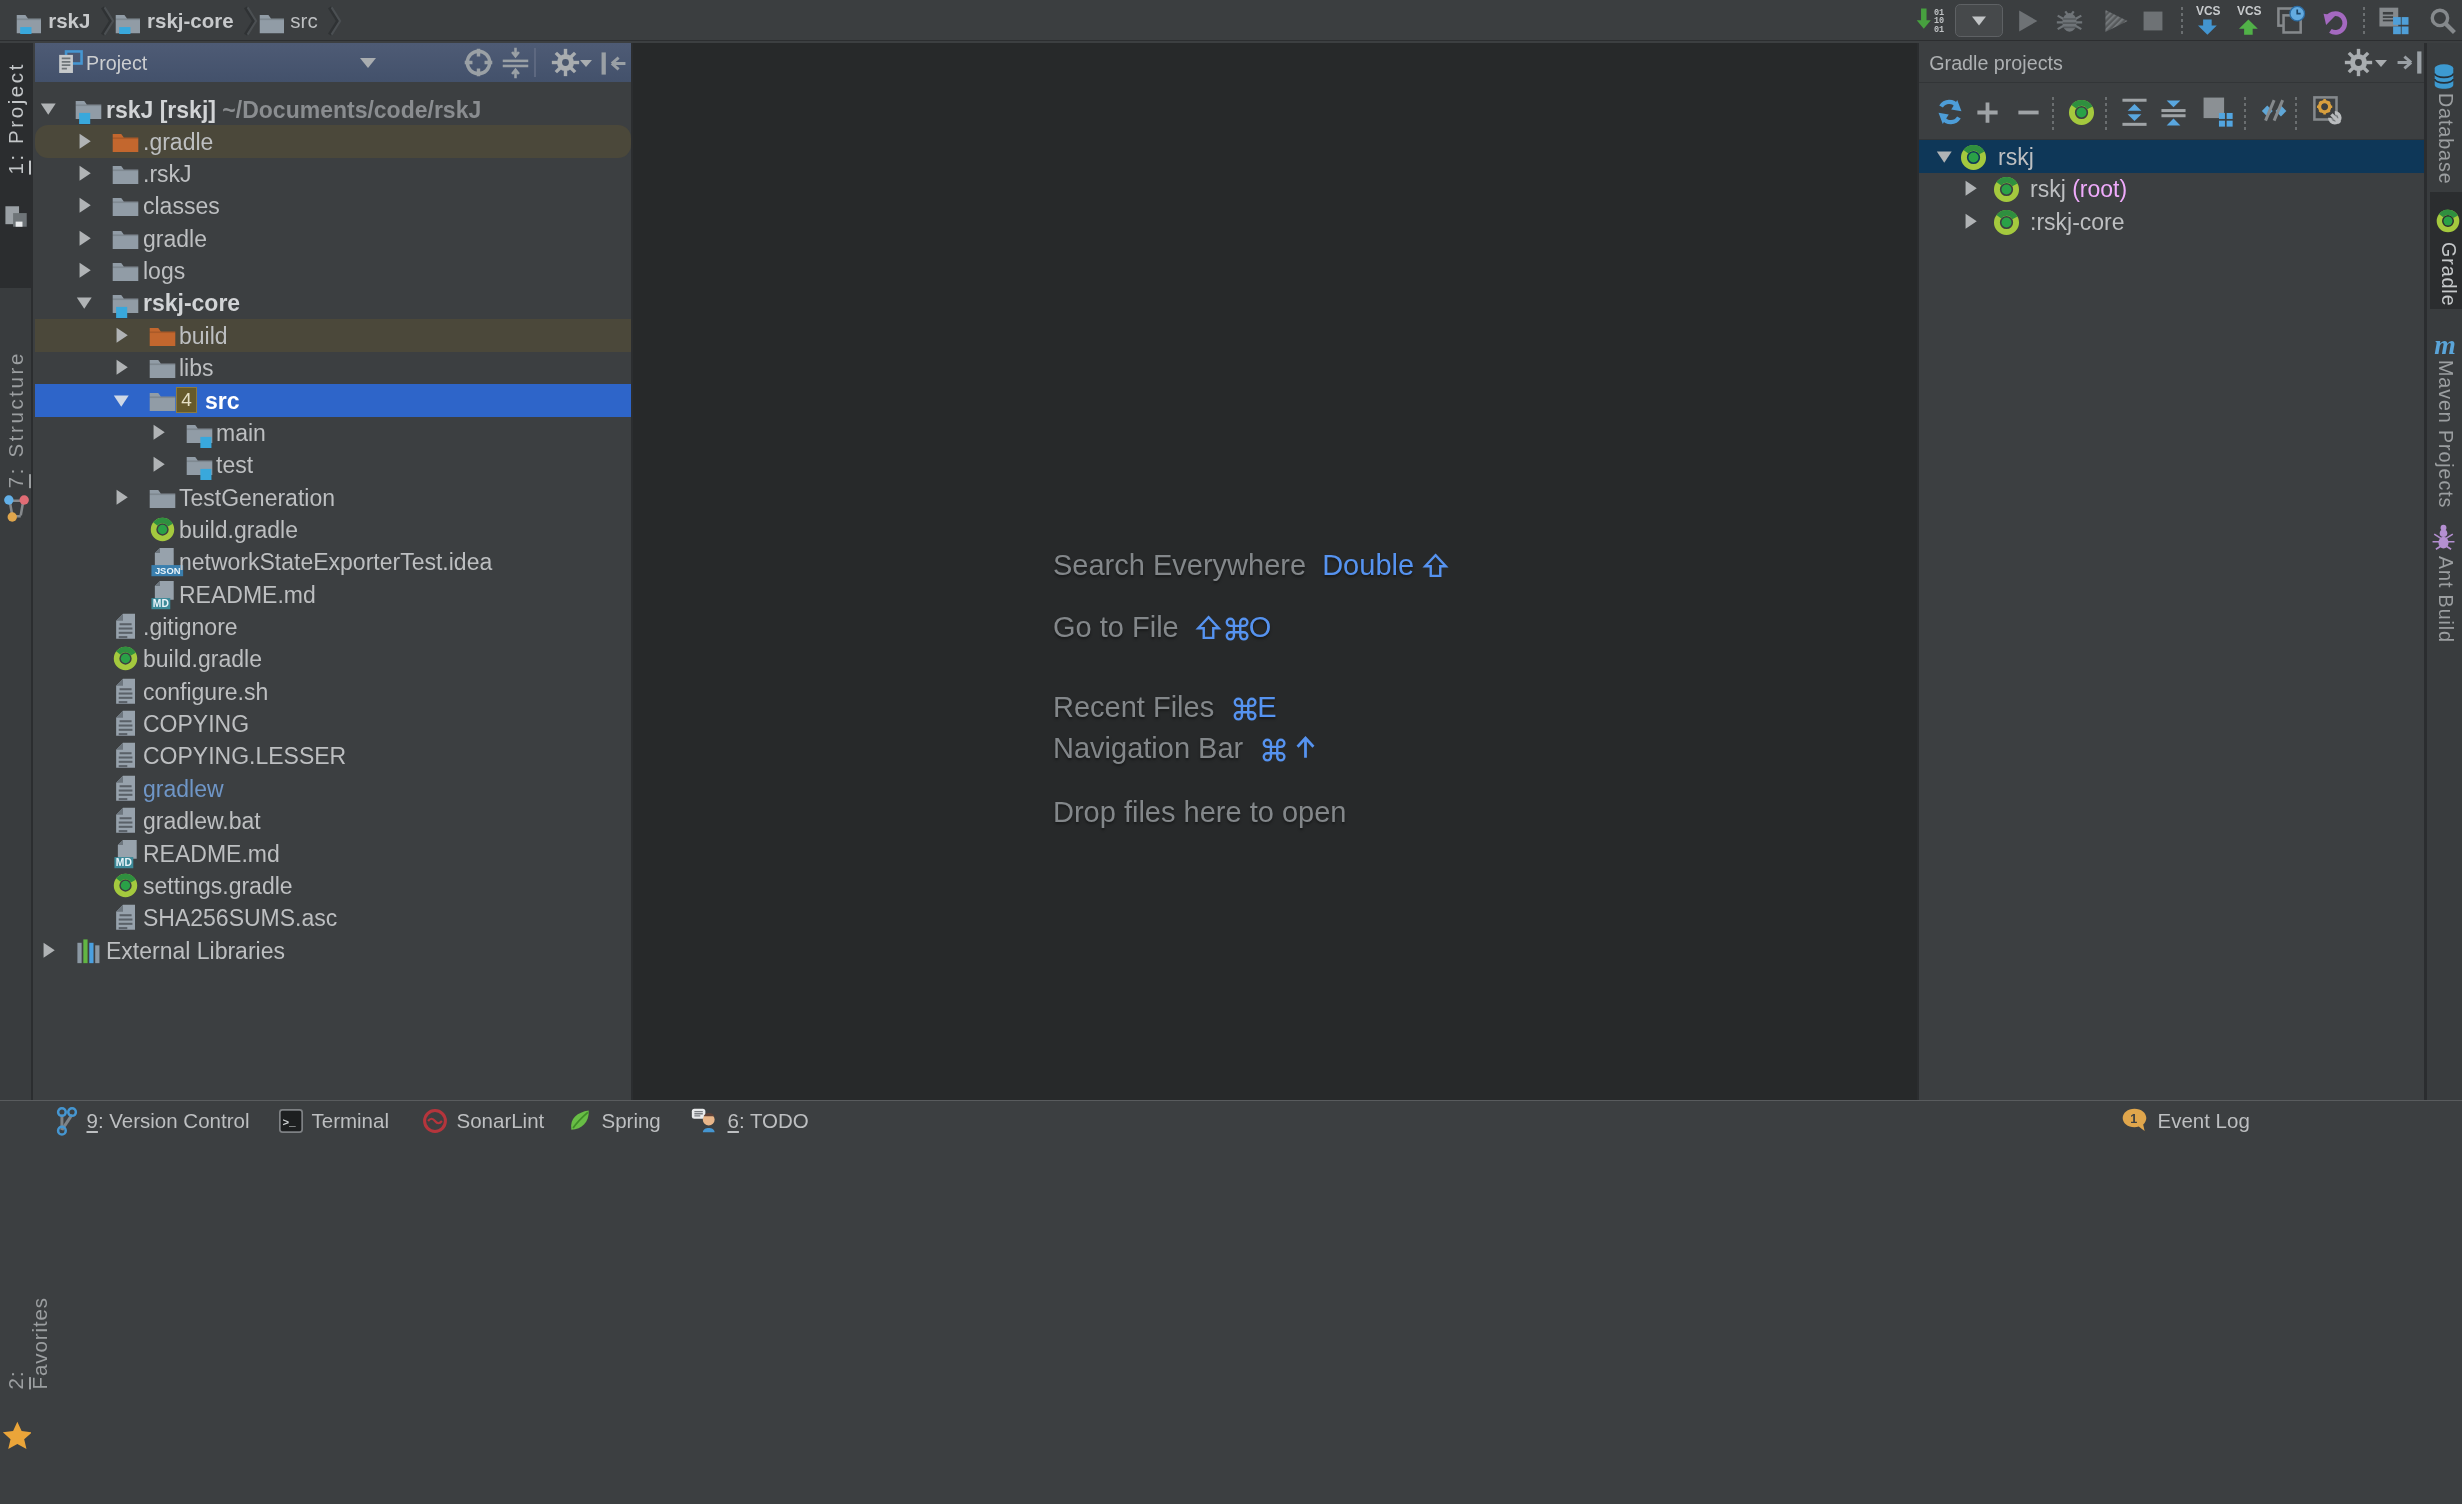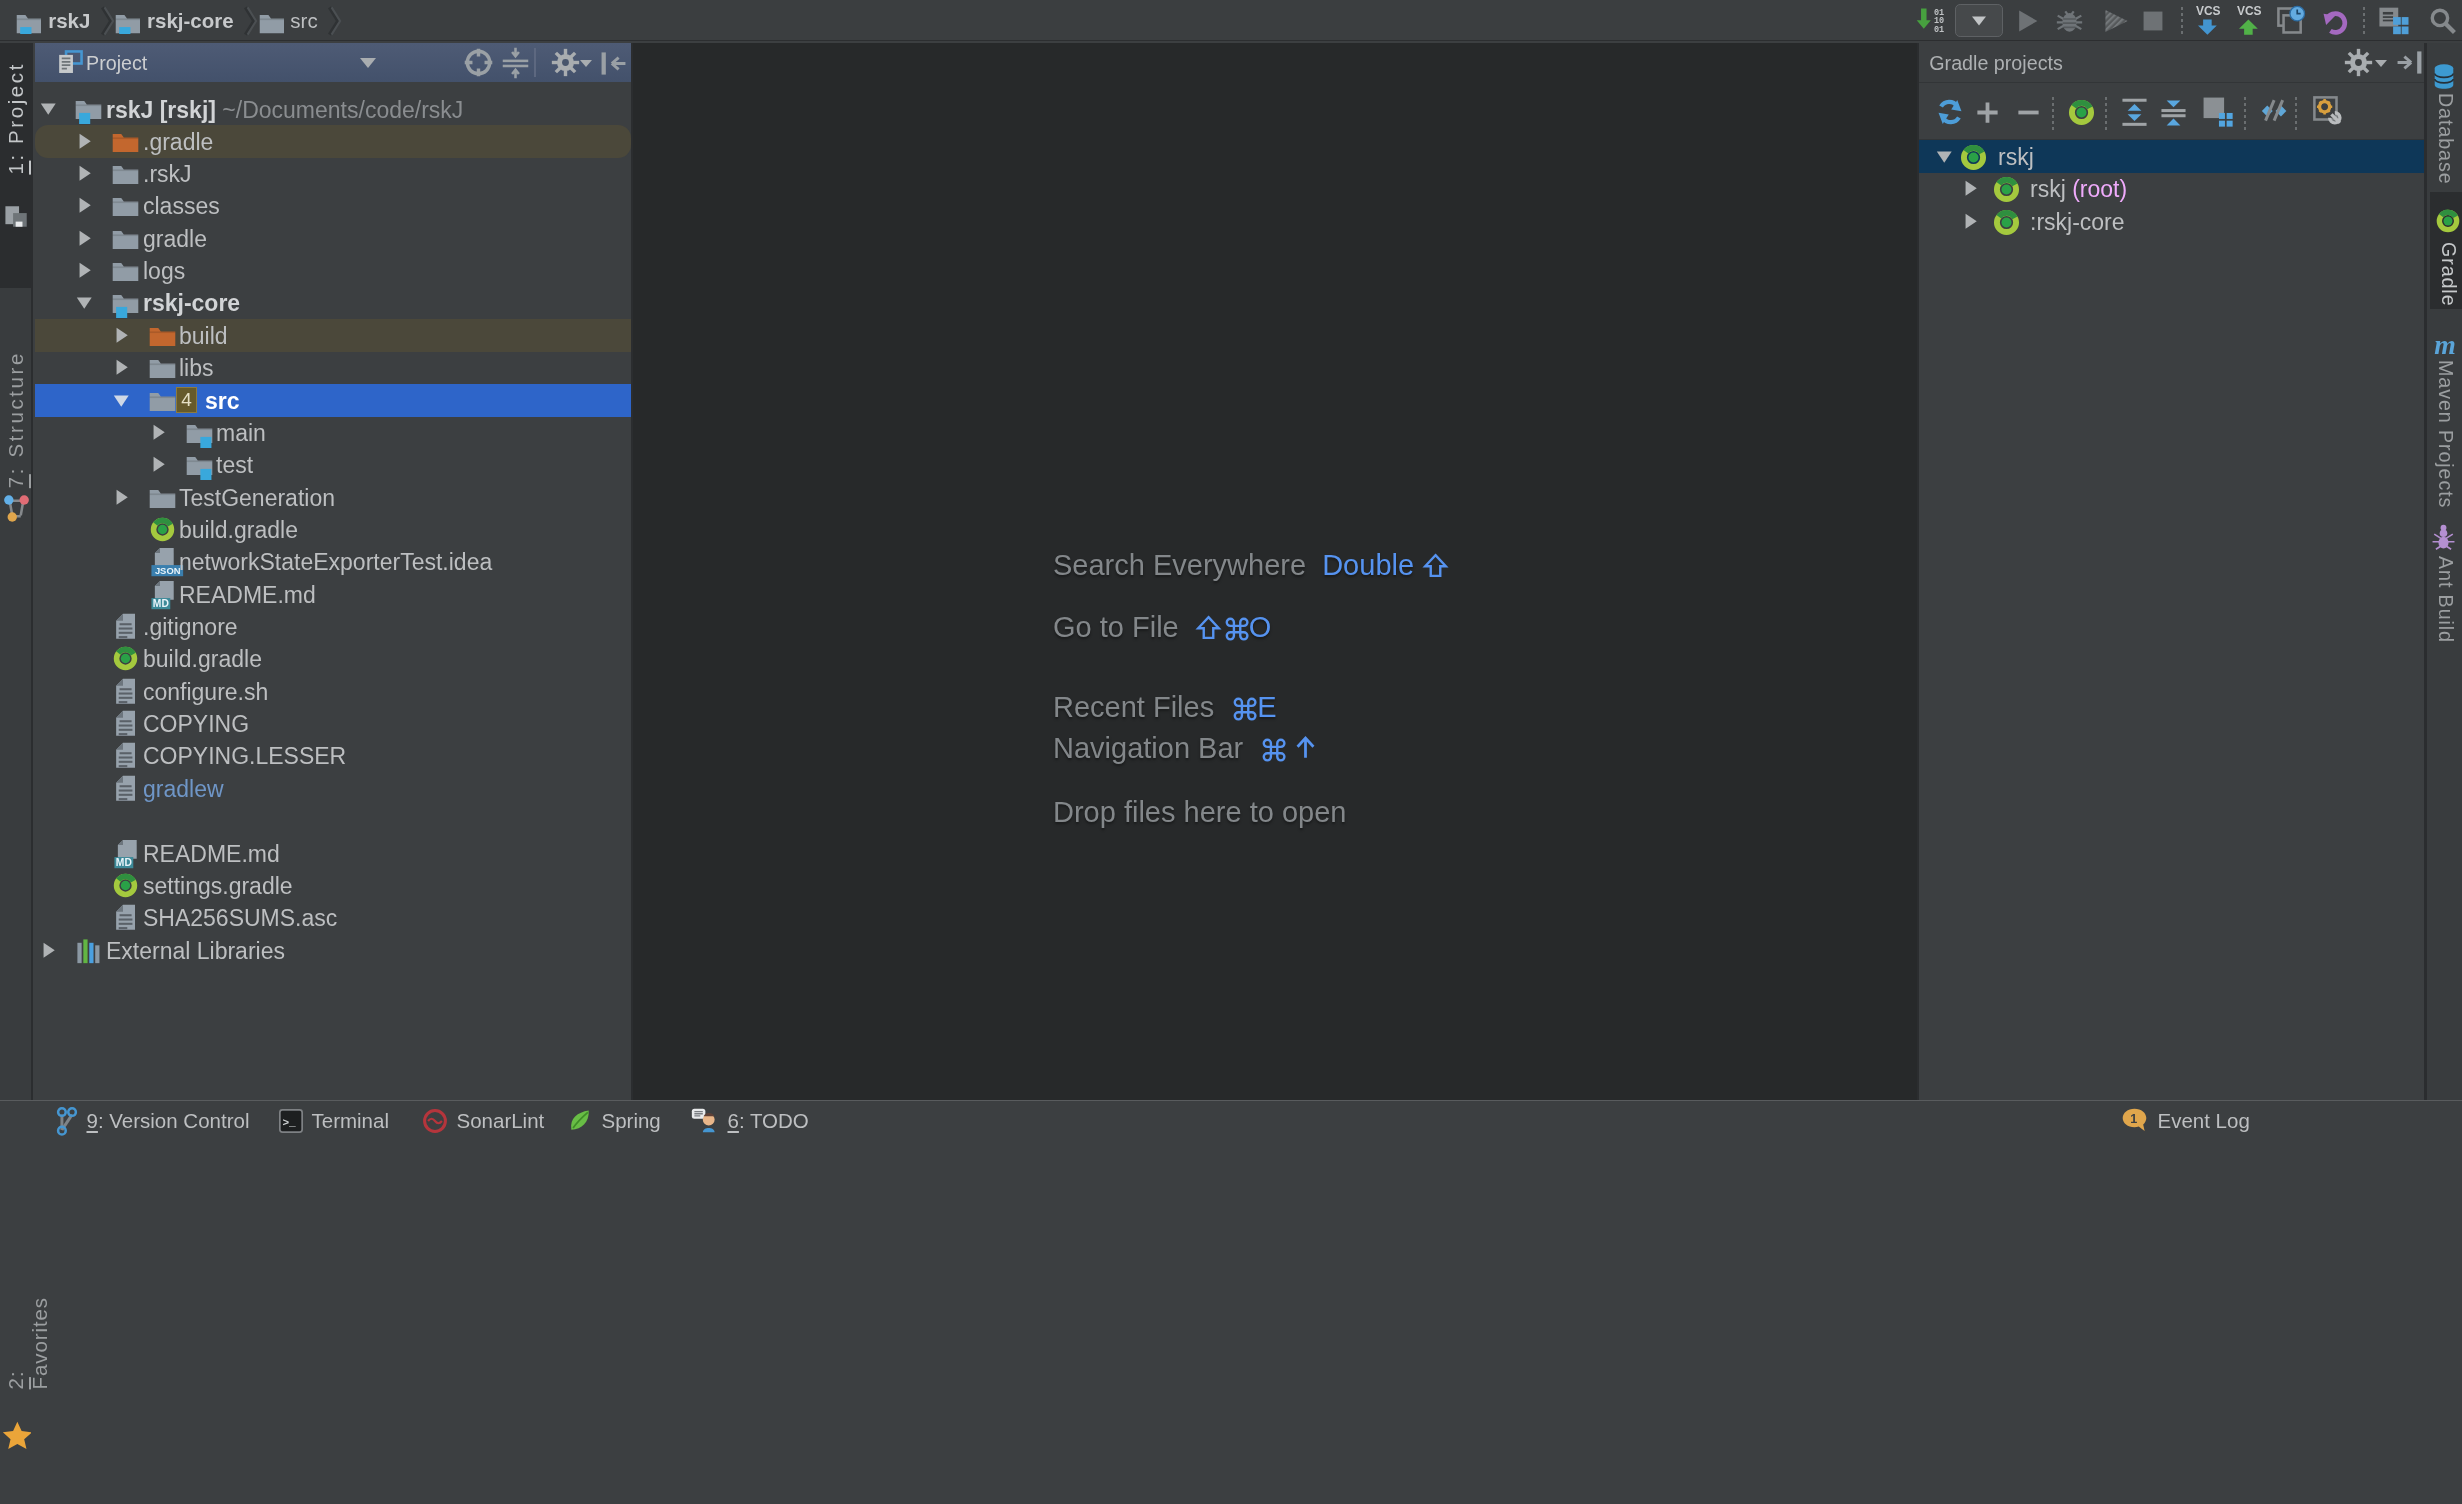--- a/index.html
+++ b/index.html
@@ -198,21 +198,21 @@
       <div id="ptree">
         <div class="trow" style="top:10.3px;">
           <span class="ab" style="left:2.6px"><svg width="20.5" height="20.5" viewBox="0 0 24 24" style="">
               <polygon points="3,6 19,6 11,18" fill="#b0b3b5" transform="scale(1.0909090909090908)"></polygon>
             </svg></span>
           <span class="ib" style="left:39px"><svg width="29" height="31" viewBox="0 0 34 36" style="">
               <path d="M2 8 h10 l3 4 h17 v17 h-30 z" fill="#919ca6"></path>
               <rect x="2" y="12" width="30" height="2" fill="rgba(0,0,0,0.12)"></rect>
               <rect x="6" y="22" width="13" height="13" fill="#39a8dc"></rect>
             </svg></span>
-          <span class="tt" style="left:71px;font-weight:bold;color:#d2d4d6;">rskJ [rskj]<span style="color:#8a8d90;font-weight:normal"> ~/Documents/code/rskJ</span></span>
+          <span class="tt" style="left:71px;font-weight:bold;color:#d2d4d6;">rskJ [rskj]<span style="color:#8a8d90;font-weight:bold"> ~/Documents/code/rskJ</span></span>
         </div>
         <div class="trow" style="top:43px;background:#4b483a;border-radius:13px;">
           <span class="ab" style="left:39px"><svg width="20.5" height="20.5" viewBox="0 0 24 24" style="">
               <polygon points="6,3 18,11 6,19" fill="#b0b3b5" transform="scale(1.0909090909090908)"></polygon>
             </svg></span>
           <span class="ib" style="left:76px"><svg width="29" height="31" viewBox="0 0 34 36" style="">
               <path d="M2 8 h10 l3 4 h17 v17 h-30 z" fill="#c3672e"></path>
               <rect x="2" y="12" width="30" height="2" fill="rgba(0,0,0,0.12)"></rect>
             </svg></span>
           <span class="tt" style="left:108px;">.gradle</span>
@@ -416,20 +416,31 @@
         <div class="trow" style="top:690px;">
           <span class="ib" style="left:76px"><svg width="36" height="31" viewBox="0 0 42 36" style="">
               <path d="M28 2 h-14 l-8 8 v21 h22 z" fill="#97a2ac"></path>
               <path d="M14 2 l-8 8 h8 z" fill="#6c757d"></path>
               <rect x="10" y="13" width="14" height="2.4" fill="#5a6168"></rect>
               <rect x="9" y="18" width="16" height="2.4" fill="#5a6168"></rect>
               <rect x="9" y="23" width="16" height="2.4" fill="#5a6168"></rect>
               <rect x="9" y="28" width="10" height="2.4" fill="#5a6168"></rect>
             </svg></span>
           <span class="tt" style="left:108px;color:#6f96c7;">gradlew</span>
+        </div>
+        <div class="trow" style="top:722px;">
+          <span class="ib" style="left:76px"><svg width="36" height="31" viewBox="0 0 42 36" style="">
+              <path d="M28 2 h-14 l-8 8 v21 h22 z" fill="#97a2ac"></path>
+              <path d="M14 2 l-8 8 h8 z" fill="#6c757d"></path>
+              <rect x="10" y="13" width="14" height="2.4" fill="#5a6168"></rect>
+              <rect x="9" y="18" width="16" height="2.4" fill="#5a6168"></rect>
+              <rect x="9" y="23" width="16" height="2.4" fill="#5a6168"></rect>
+              <rect x="9" y="28" width="10" height="2.4" fill="#5a6168"></rect>
+            </svg></span>
+          <span class="tt" style="left:108px;">gradlew.bat</span>
         </div>
         <div class="trow" style="top:755px;">
           <span class="ib" style="left:76px"><svg width="36" height="31" viewBox="0 0 42 36" style="">
               <path d="M30 1 h-16 l-6 6 v16 h22 z" fill="#97a2ac"></path>
               <path d="M14 1 l-6 6 h6 z" fill="#6c757d"></path>
               <rect x="4" y="21" width="22" height="13" fill="#3d8a99"></rect>
               <text x="15" y="31.5" font-size="12" font-weight="bold" fill="#e8f4fa" text-anchor="middle" font-family="Liberation Sans">MD</text>
             </svg></span>
           <span class="tt" style="left:108px;">README.md</span>
         </div>

